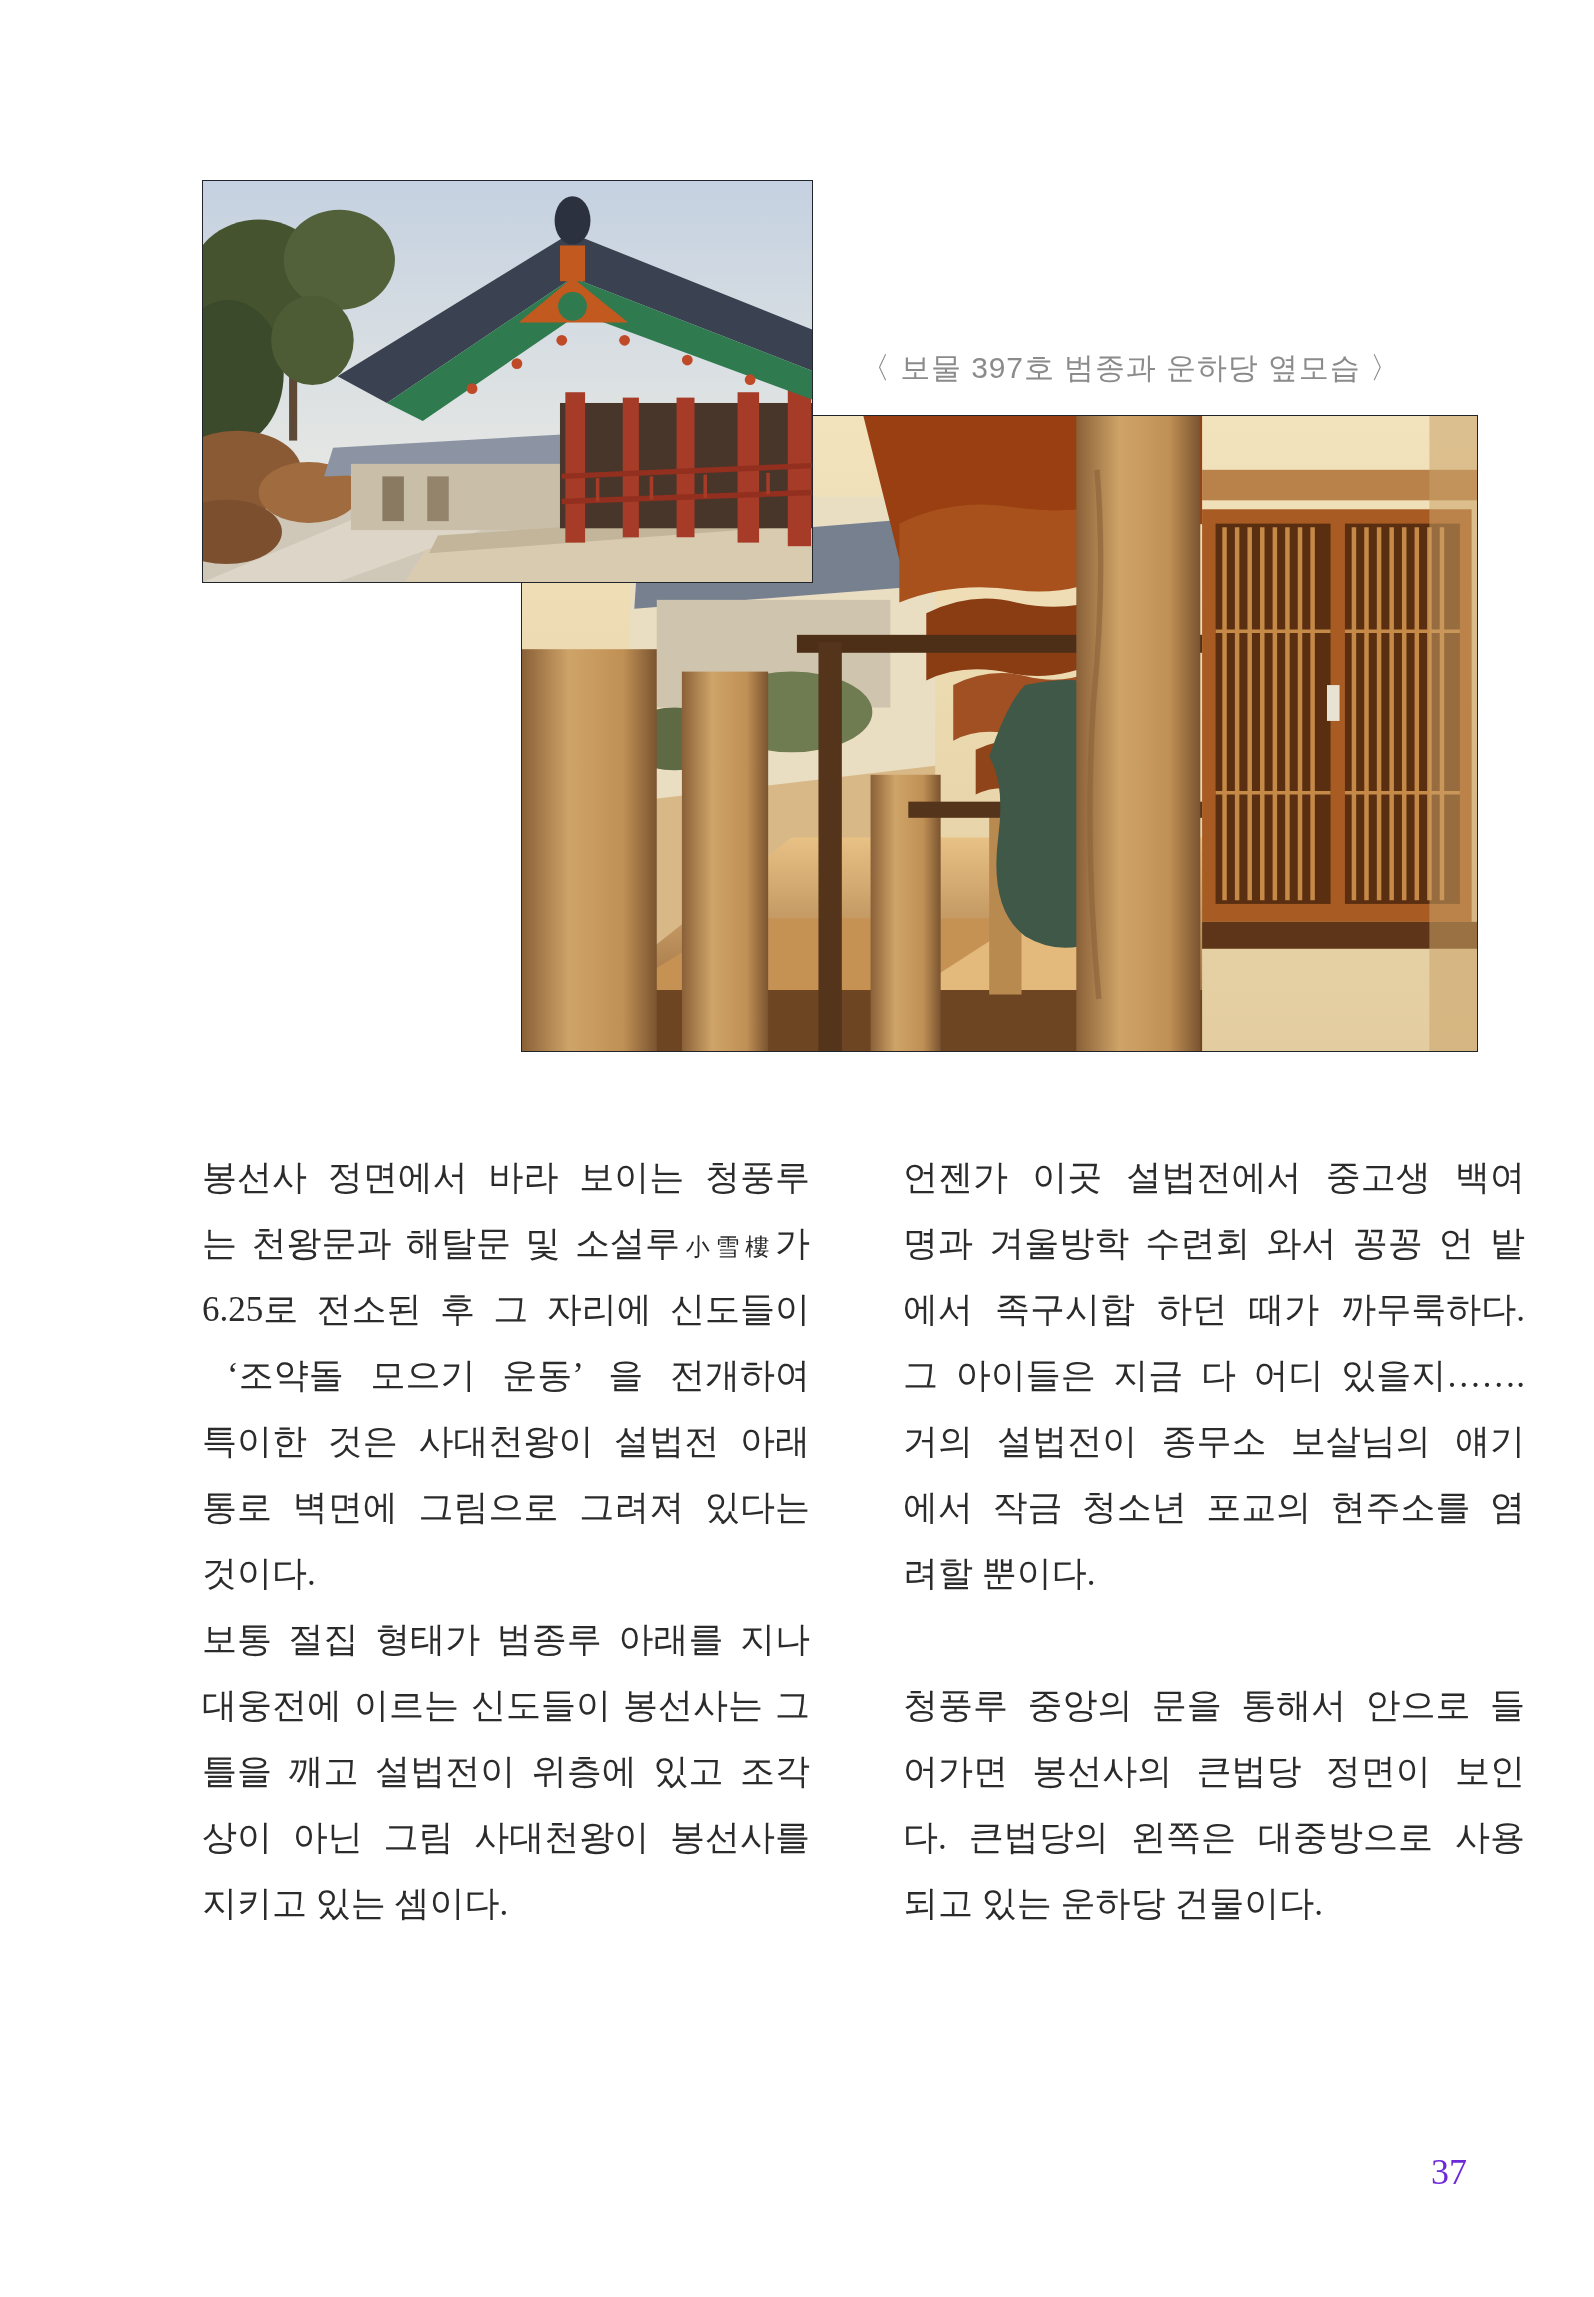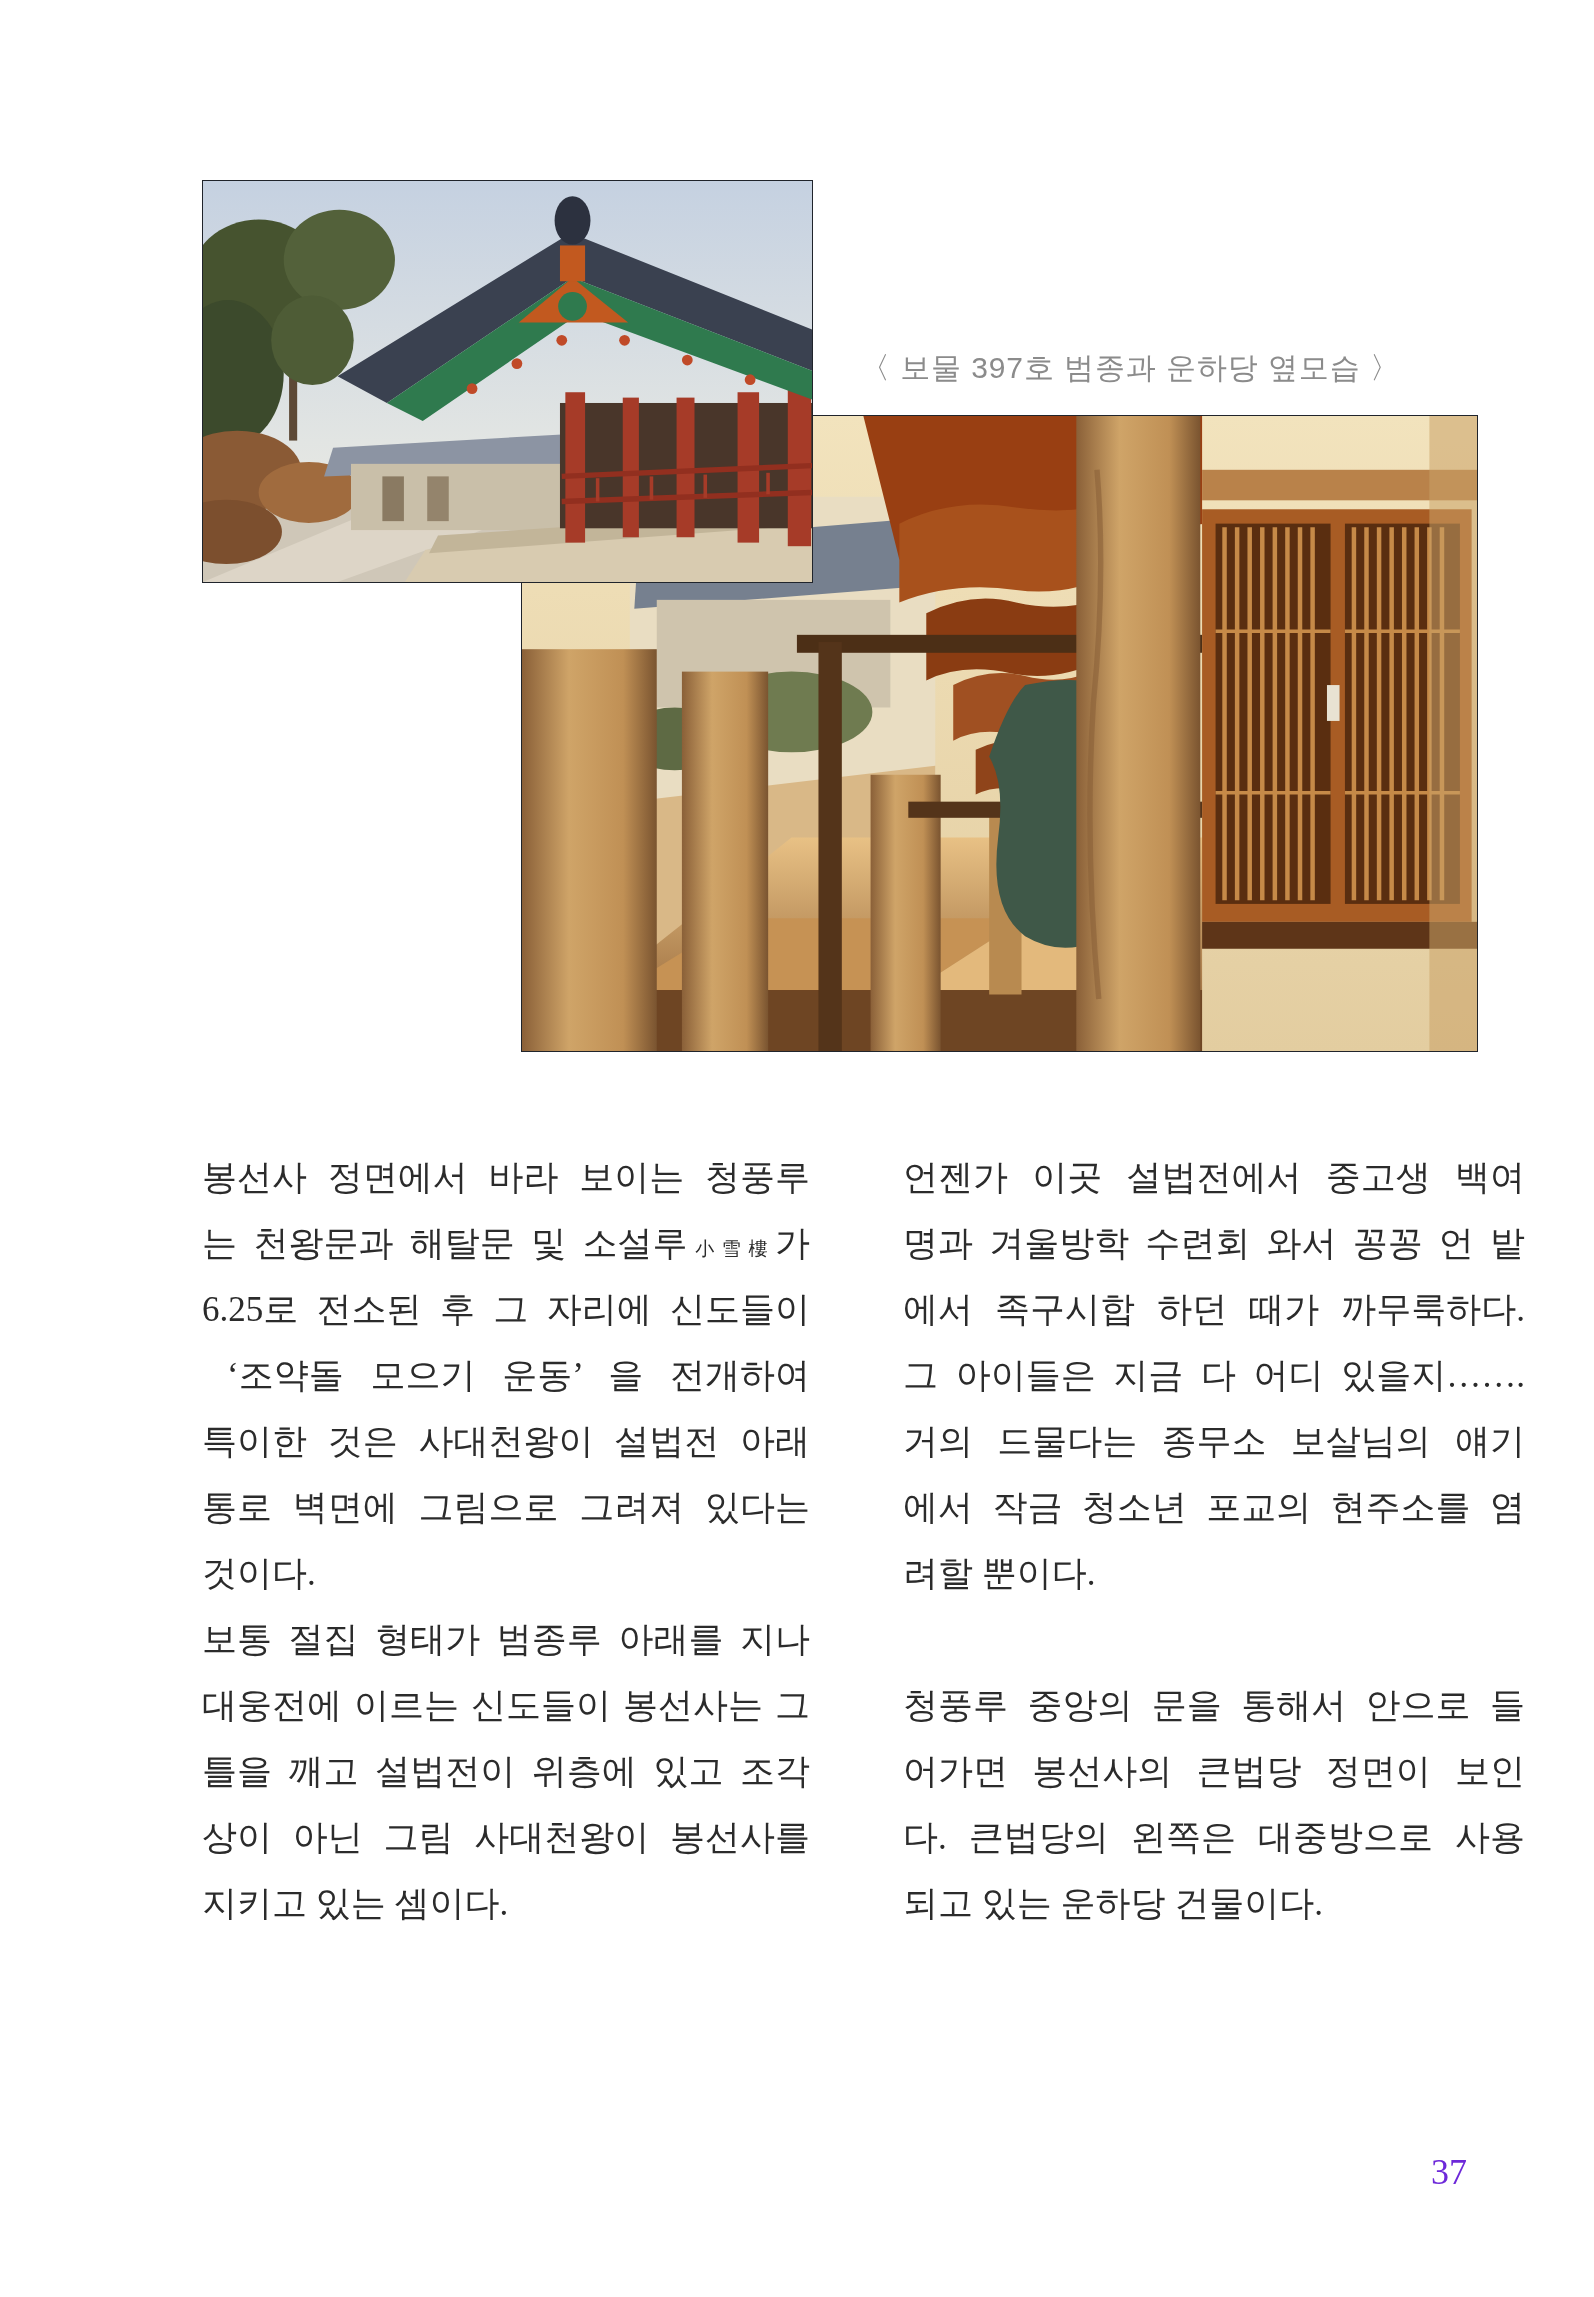--- a/index.html
+++ b/index.html
@@ -24,21 +24,21 @@
   .col{
     position:absolute;top:1145px;
     font-size:35px;line-height:66px;
     color:#2b2b2b;overflow:hidden;
   }
   .col-left{left:202px;width:608px;}
   .col-right{left:903px;width:622px;}
   .tline{height:66px;white-space:nowrap;text-align:left;}
   .tline.just{text-align:justify;text-align-last:justify;text-justify:inter-word;}
   .tline.ind{padding-left:25px;box-sizing:border-box;}
-  .tline .hanja{font-size:19px;}
+  .tline .hanja{font-size:24px;}
   .page-number{
     position:absolute;left:1431px;top:2151px;
     font-size:36px;color:#6d28d9;
     font-family:"Liberation Serif","DejaVu Serif",serif;
   }
 </style>
 </head>
 <body>
 
 <div class="page">
@@ -224,21 +224,21 @@
       <div class="tline just"><span>대웅전에 이르는 신도들이 봉선사는 그</span></div>
       <div class="tline just"><span>틀을 깨고 설법전이 위층에 있고 조각</span></div>
       <div class="tline just"><span>상이 아닌 그림 사대천왕이 봉선사를</span></div>
       <div class="tline"><span>지키고 있는 셈이다.</span></div>
     </div>
   <div class="col col-right">
       <div class="tline just"><span>언젠가 이곳 설법전에서 중고생 백여</span></div>
       <div class="tline just"><span>명과 겨울방학 수련회 와서 꽁꽁 언 밭</span></div>
       <div class="tline just"><span>에서 족구시합 하던 때가 까무룩하다.</span></div>
       <div class="tline just"><span>그 아이들은 지금 다 어디 있을지…….</span></div>
-      <div class="tline just"><span>거의 드물다는 종무소 보살님의 얘기</span></div>
+      <div class="tline just"><span>거의 설법전이 종무소 보살님의 얘기</span></div>
       <div class="tline just"><span>에서 작금 청소년 포교의 현주소를 염</span></div>
       <div class="tline"><span>려할 뿐이다.</span></div>
       <div class="tline"></div>
       <div class="tline just"><span>청풍루 중앙의 문을 통해서 안으로 들</span></div>
       <div class="tline just"><span>어가면 봉선사의 큰법당 정면이 보인</span></div>
       <div class="tline just"><span>다. 큰법당의 왼쪽은 대중방으로 사용</span></div>
       <div class="tline"><span>되고 있는 운하당 건물이다.</span></div>
     </div>
 
   <div class="page-number">37</div>

